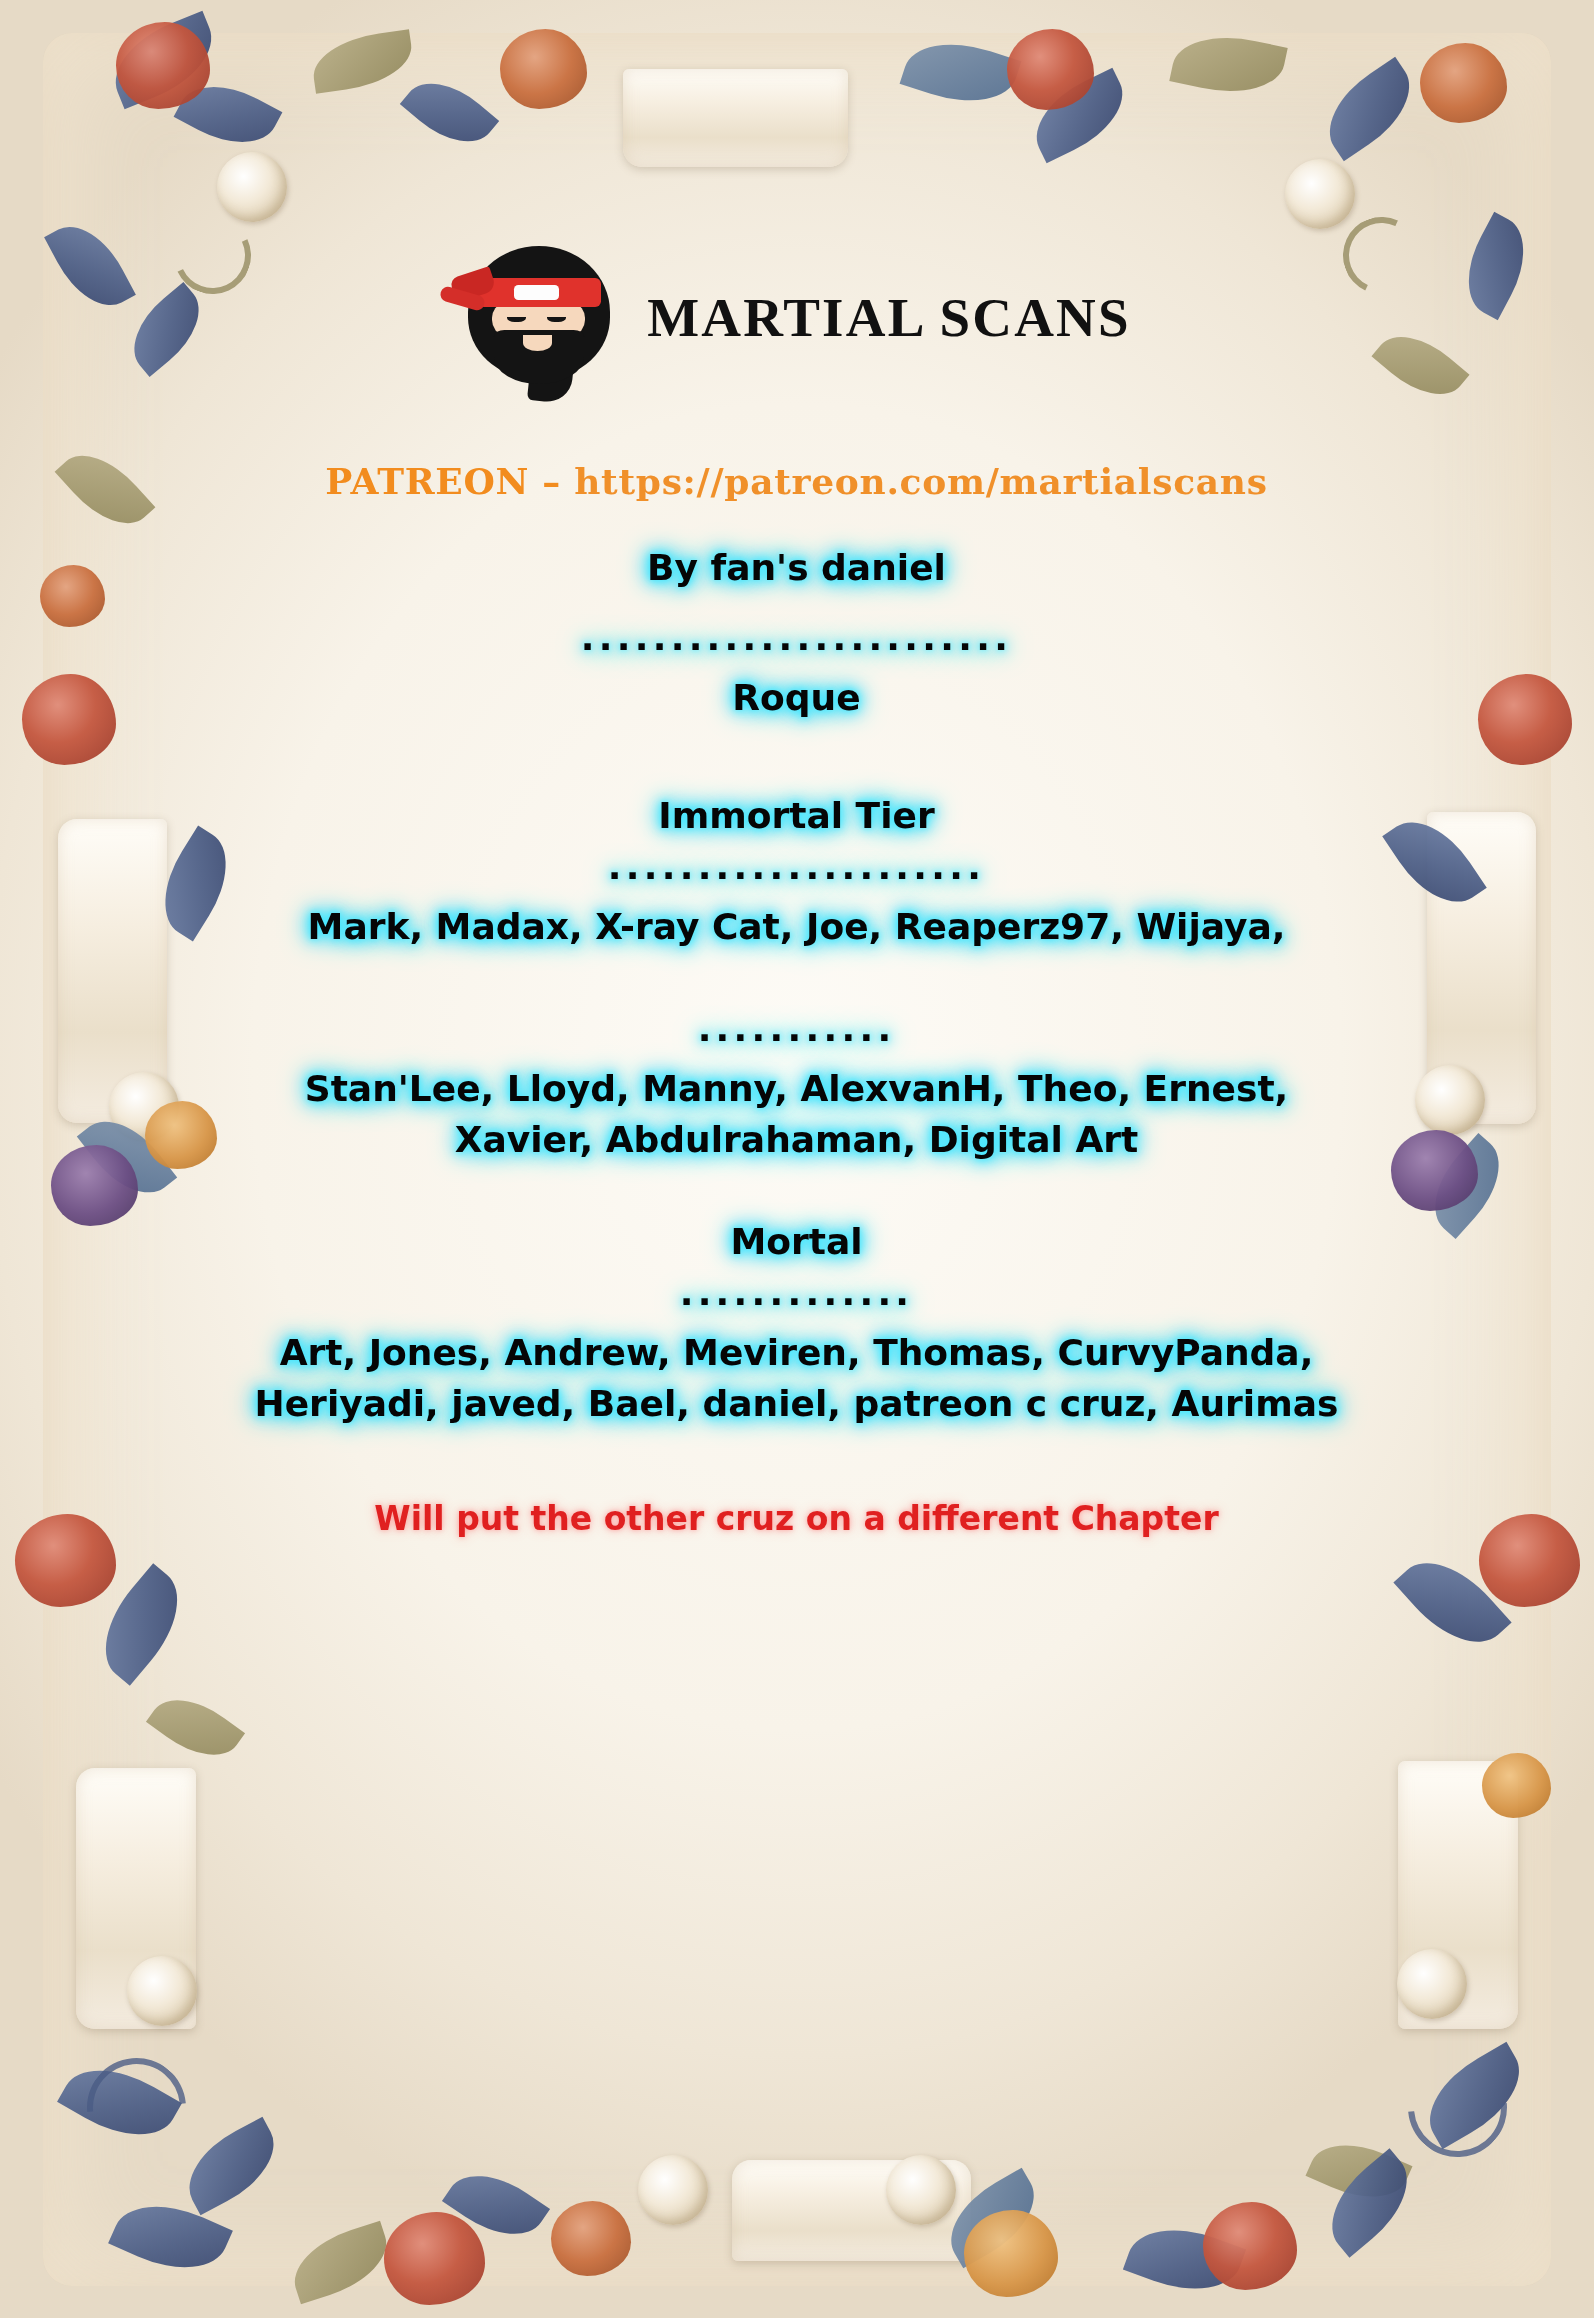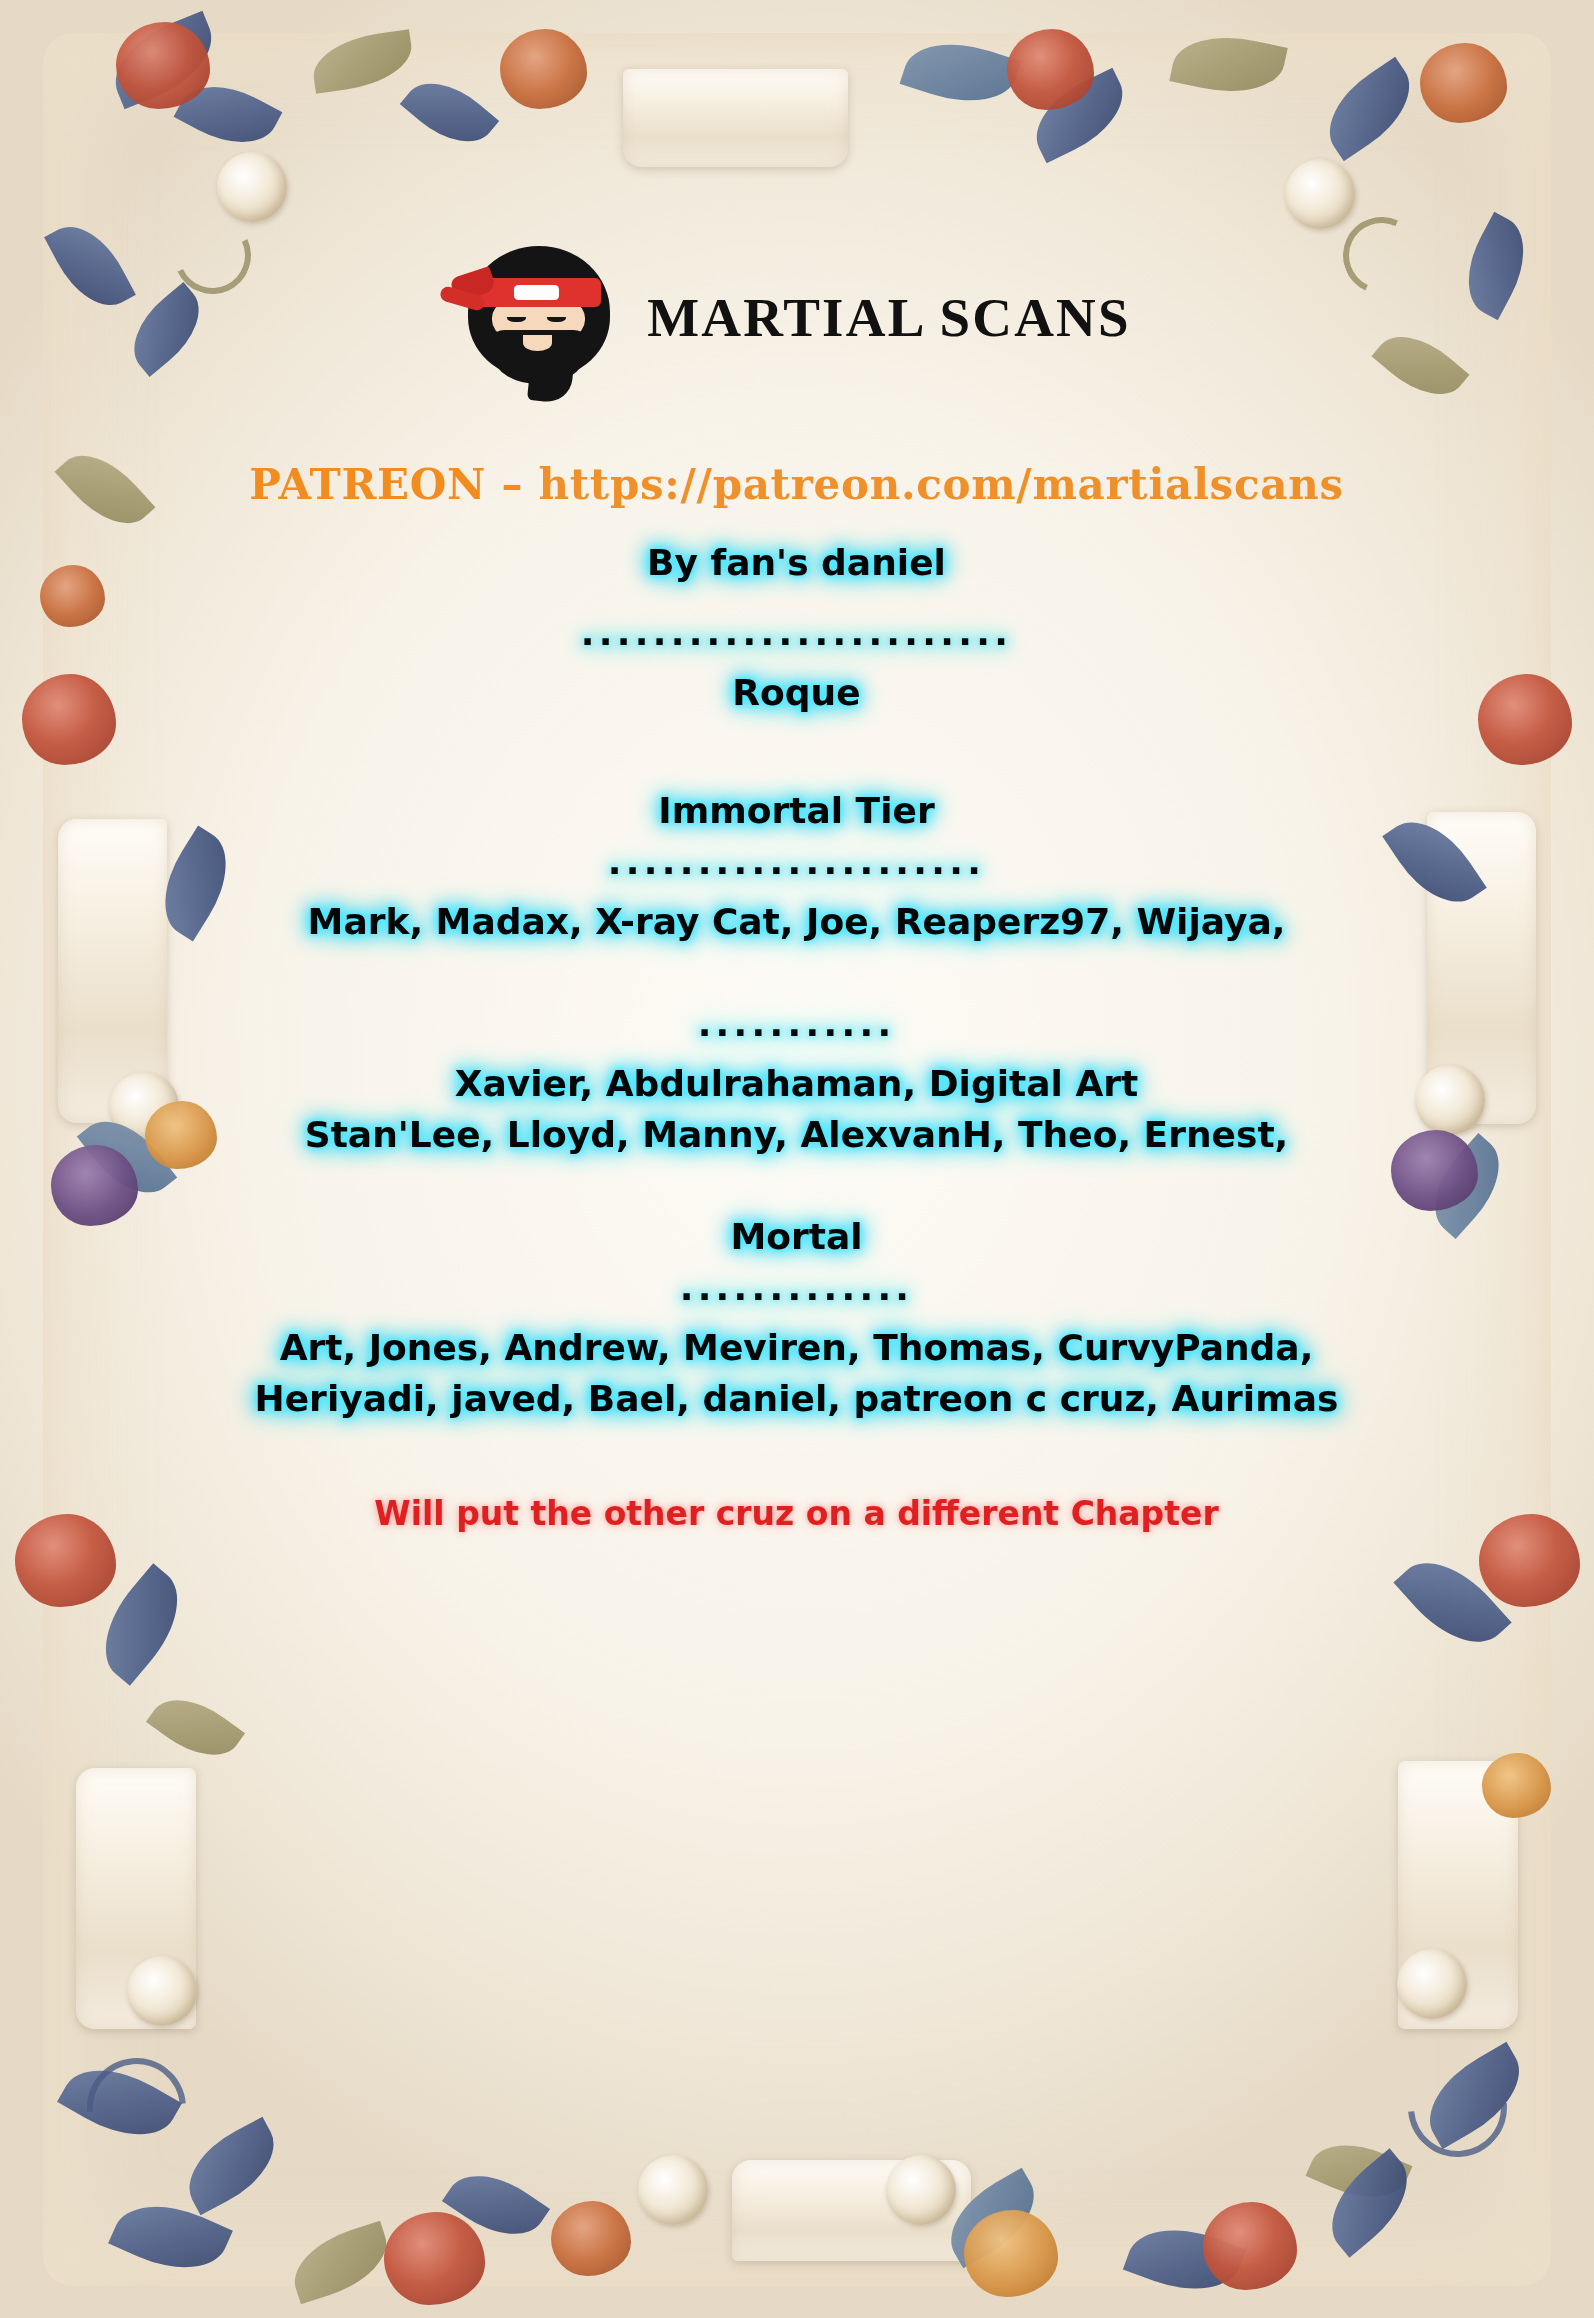--- a/index.html
+++ b/index.html
@@ -196,25 +196,25 @@
     font-family: Liberation Serif, serif;
     font-weight: 700;
     font-size: 55px;
     letter-spacing: 2.2px;
     color: #111111;
     white-space: nowrap;
   }
 
   .patreon-line {
     font-family: "DejaVu Serif", serif;
-    font-size: 42px;
+    font-size: 36px;
     font-weight: 700;
     color: #f28c1e;
     letter-spacing: 0.7px;
-    margin-bottom: 28px;
+    margin-bottom: 40px;
   }
   .patreon-line .url { color: #f0902a; }
 
   .glow {
     font-family: "DejaVu Sans", sans-serif;
     font-weight: 700;
     color: #060606;
     text-shadow:
       0 0 7.2px #45e8ff,
       0 0 13px #45e8ff,
@@ -357,22 +357,22 @@
 
     <div class="gap-lg"></div>
 
     <div class="line l-tier glow">Immortal Tier</div>
     <div class="line l-dots glow">.....................</div>
     <div class="line l-list glow">Mark, Madax, X-ray Cat, Joe, Reaperz97, Wijaya,</div>
 
     <div class="gap-md"></div>
 
     <div class="line l-dots glow">...........</div>
+    <div class="line l-list glow">Stan'Lee, Lloyd, Manny, AlexvanH, Theo, Ernest,</div>
     <div class="line l-list glow">Xavier, Abdulrahaman, Digital Art</div>
-    <div class="line l-list glow">Stan'Lee, Lloyd, Manny, AlexvanH, Theo, Ernest,</div>
 
     <div class="gap-md"></div>
 
     <div class="line l-tier glow">Mortal</div>
     <div class="line l-dots glow">.............</div>
     <div class="line l-list glow">Art, Jones,  Andrew,  Meviren, Thomas, CurvyPanda,</div>
     <div class="line l-list glow">Heriyadi, javed, Bael, daniel, patreon c cruz, Aurimas</div>
 
     <div class="footer-note">Will put the other cruz on a different Chapter</div>
   </div>

